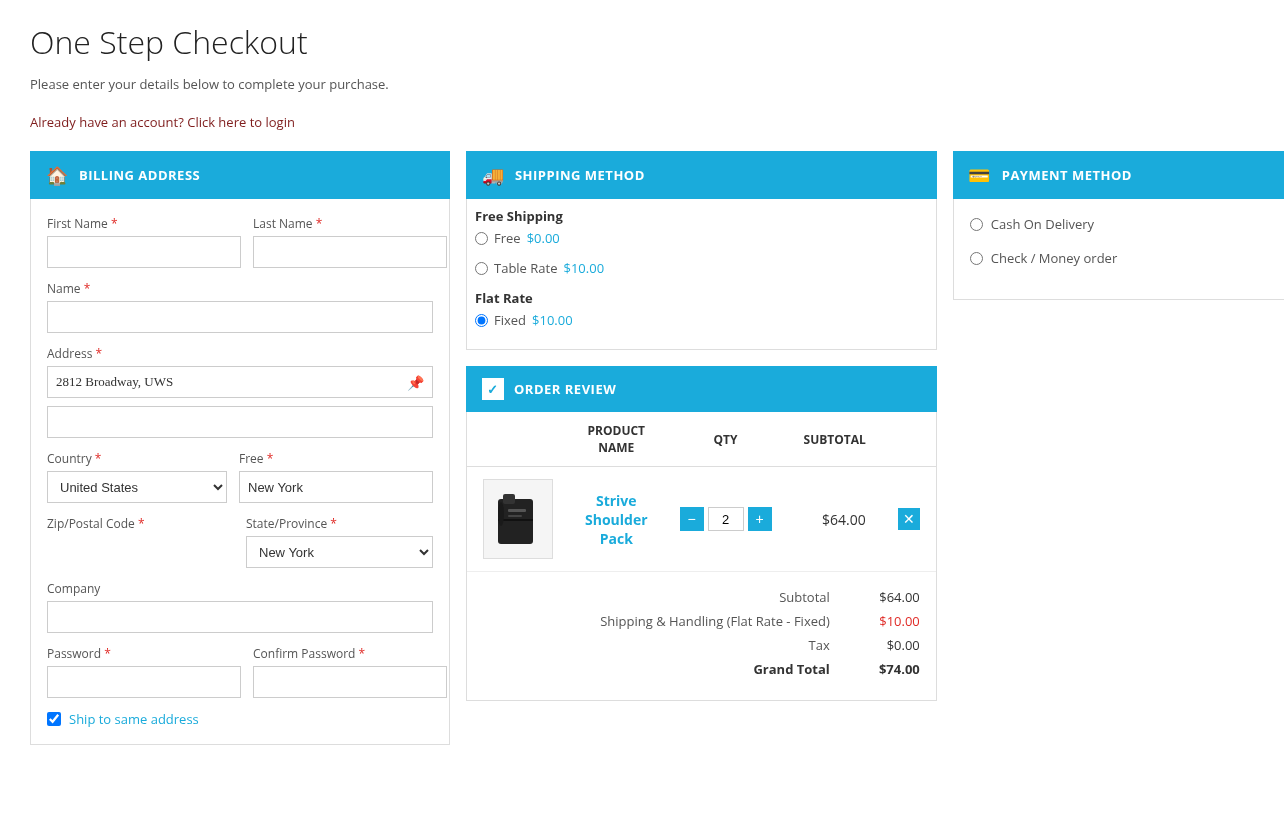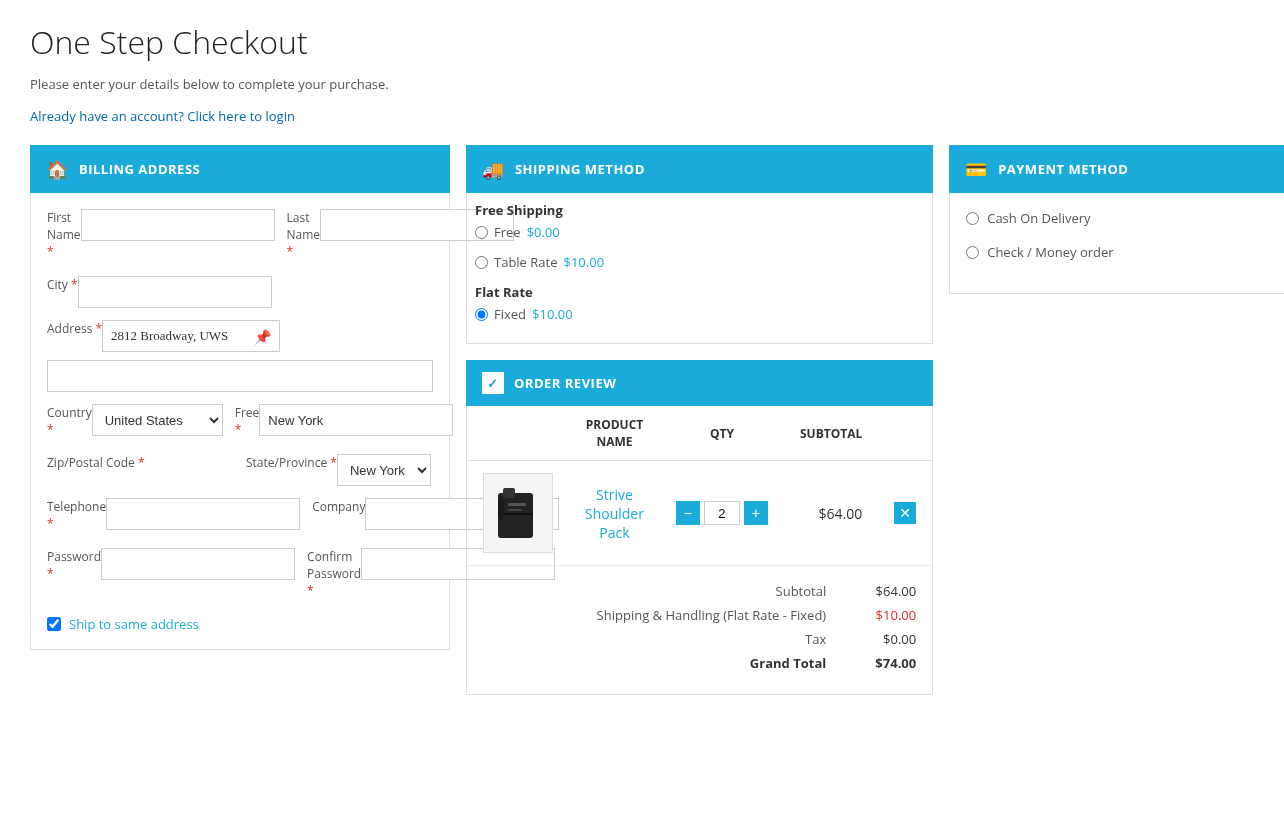--- a/index.html
+++ b/index.html
@@ -11,25 +11,25 @@
       padding: 20px 30px;
     }
     h1 {
       font-size: 32px;
       font-weight: 300;
       color: #222;
       margin-bottom: 12px;
     }
     .subtitle {
       color: #555;
-      margin-bottom: 14px;
+      margin-bottom: 20px;
       font-size: 13px;
     }
     .login-link {
-      color: #0369a1;
+      color: #7f1d1d;
       text-decoration: none;
       font-size: 13px;
       margin-bottom: 20px;
       display: block;
     }
     .main-grid {
       display: grid;
       grid-template-columns: 420px 1fr 380px;
       gap: 16px;
       margin-top: 16px;
@@ -54,21 +54,21 @@
       border-top: none;
       padding: 16px;
     }
     .form-row {
       display: flex;
       gap: 12px;
       margin-bottom: 12px;
     }
     .form-group {
       display: flex;
-      flex-direction: row;
+      flex-direction: column;
       flex: 1;
     }
     .form-group label {
       font-size: 12px;
       color: #555;
       margin-bottom: 4px;
     }
     .form-group label .req {
       color: #e02b27;
     }
@@ -201,20 +201,21 @@
       overflow: hidden;
     }
     .product-img svg {
       width: 50px;
       height: 60px;
     }
     .product-name-link {
       color: #1aabdb;
       text-decoration: none;
       font-size: 14px;
+      font-weight: bold;
     }
     .qty-control {
       display: flex;
       align-items: center;
       gap: 4px;
       justify-content: center;
     }
     .qty-btn {
       background: #1aabdb;
       color: #fff;
@@ -301,21 +302,21 @@
           <label><span>First Name</span> <span class="req">*</span></label>
           <input type="text" style="">
         </div>
         <div class="form-group">
           <label><span>Last Name</span> <span class="req">*</span></label>
           <input type="text" style="">
         </div>
       </div>
       <div class="form-row">
         <div class="form-group">
-          <label><span>City</span> <span class="req">*</span></label>
+          <label><span>Name</span> <span class="req">*</span></label>
           <input type="email" style="">
         </div>
       </div>
       <div class="form-group" style="margin-bottom:8px;">
         <label><span>Address</span> <span class="req">*</span></label>
         <div class="address-field-wrapper">
           <input type="text" style="width: 100%;" value="2812 Broadway, UWS">
           <span class="address-pin">📌</span>
         </div>
       </div>
@@ -344,24 +345,20 @@
           <label><span>State/Province</span> <span class="req">*</span></label>
           <select>
             <option>New York</option>
             <option>California</option>
             <option>Texas</option>
             <option>Florida</option>
           </select>
         </div>
       </div>
       <div class="form-row">
-        <div class="form-group">
-          <label><span>Telephone</span> <span class="req">*</span></label>
-          <input type="tel" style="">
-        </div>
         <div class="form-group">
           <label>Company</label>
           <input type="text" style="">
         </div>
       </div>
       <div class="form-row">
         <div class="form-group">
           <label><span>Password</span> <span class="req">*</span></label>
           <input type="password" style="">
         </div>

